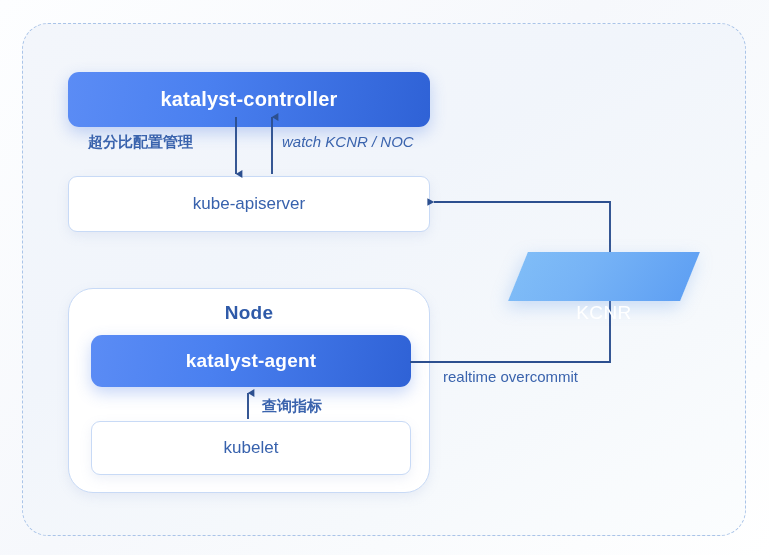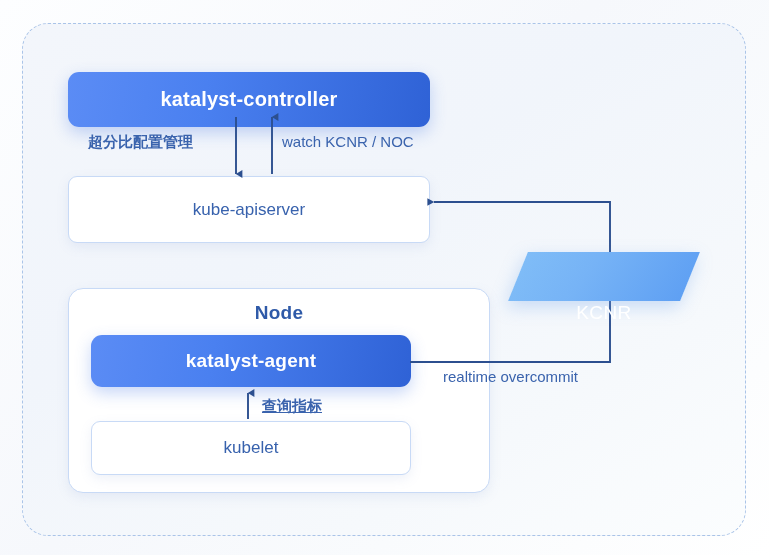--- a/index.html
+++ b/index.html
@@ -68,31 +68,31 @@
     height: 55px;
     font-size: 20px;
     border-radius: 11px;
     margin-top: 11px;
   }
 
   #kube-apiserver {
     left: 68px;
     top: 176px;
     width: 362px;
-    height: 67px;
+    height: 56px;
     font-size: 17px;
     border-radius: 9px;
   }
 
   #node-box {
     left: 68px;
     top: 288px;
-    width: 422px;
+    width: 362px;
     height: 205px;
-    border-radius: 15px;
+    border-radius: 25px;
     display: block;
   }
 
   #node-title {
     position: absolute;
     left: 0;
     top: 13px;
     width: 100%;
     text-align: center;
     font-size: 19px;
@@ -175,23 +175,23 @@
     color: #3a63ad;
     white-space: nowrap;
     z-index: 6;
   }
   .edge-label.cn {
     font-weight: bold;
     font-family: "DejaVu Sans", "Liberation Sans", sans-serif;
   }
 
   #label-overcommit-config { left: 88px;  top: 133px; }
-  #label-watch             { left: 282px; top: 133px; }
+  #label-watch             { left: 282px; top: 133px; font-style: italic; }
   #label-realtime          { left: 443px; top: 368px; }
-  #label-query-metric      { left: 262px; top: 397px; text-decoration: underline; }
+  #label-query-metric      { left: 262px; top: 397px; }
 </style>
 </head>
 <body>
 
 <div id="stage">
 
   <div class="outer-frame"></div>
 
   <svg id="wires" viewBox="0 0 769 555" xmlns="http://www.w3.org/2000/svg">
     <defs>

